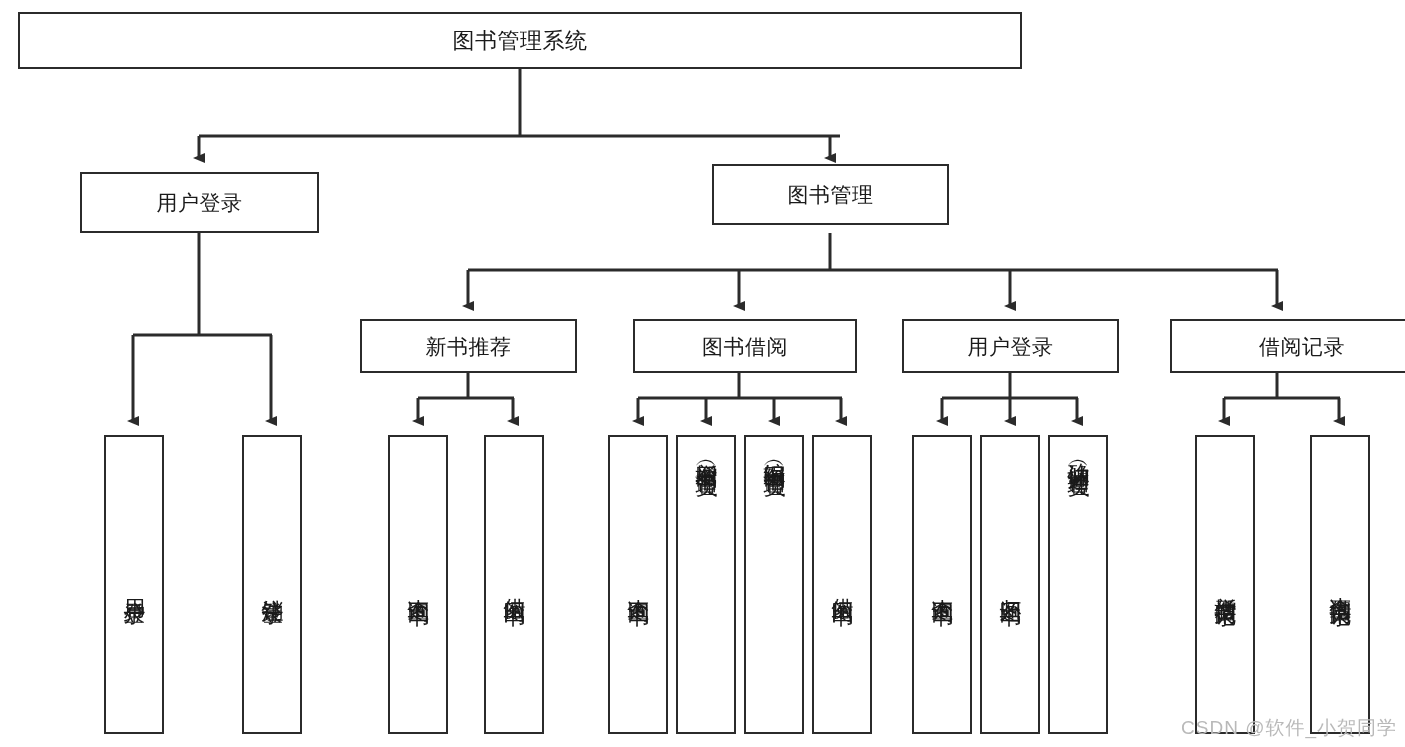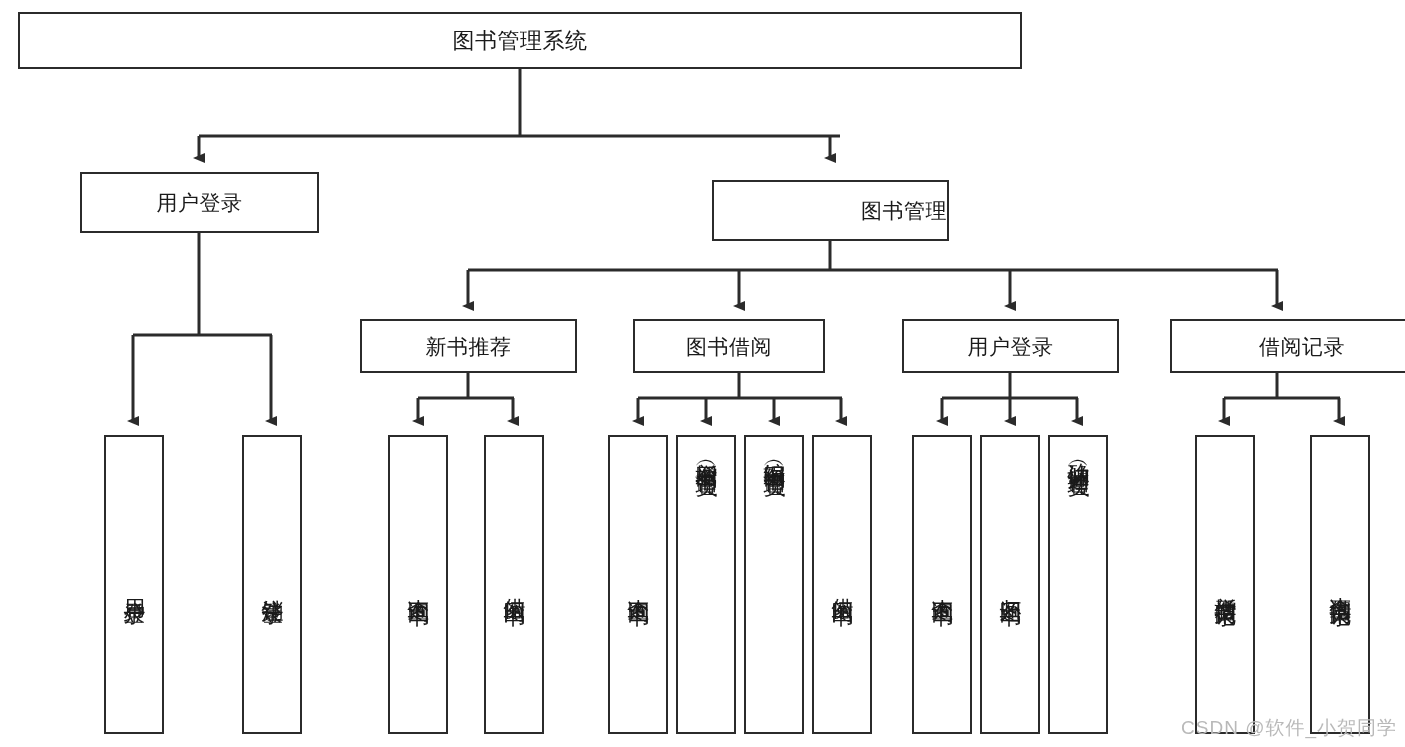--- a/index.html
+++ b/index.html
@@ -77,28 +77,28 @@
     </g>
   </svg>
 
   <div class="node h root" style="left:18px;top:12px;width:1004px;height:57px;">
     <span class="lbl">图书管理系统</span>
   </div>
 
   <div class="node h" style="left:80px;top:172px;width:239px;height:61px;">
     <span class="lbl">用户登录</span>
   </div>
-  <div class="node h" style="left:712px;top:180px;width:237px;height:61px;justify-content:flex-end;">
+  <div class="node h" style="left:712px;top:164px;width:237px;height:61px;">
     <span class="lbl">图书管理</span>
   </div>
 
   <div class="node h" style="left:360px;top:319px;width:217px;height:54px;">
     <span class="lbl">新书推荐</span>
   </div>
-  <div class="node h" style="left:633px;top:319px;width:192px;height:54px;">
+  <div class="node h" style="left:633px;top:319px;width:224px;height:54px;">
     <span class="lbl">图书借阅</span>
   </div>
   <div class="node h" style="left:902px;top:319px;width:217px;height:54px;">
     <span class="lbl">用户登录</span>
   </div>
   <div class="node h" style="left:1170px;top:319px;width:264px;height:54px;">
     <span class="lbl">借阅记录</span>
   </div>
 
   <div class="node v mid" style="left:104px;top:435px;width:60px;height:299px;">

